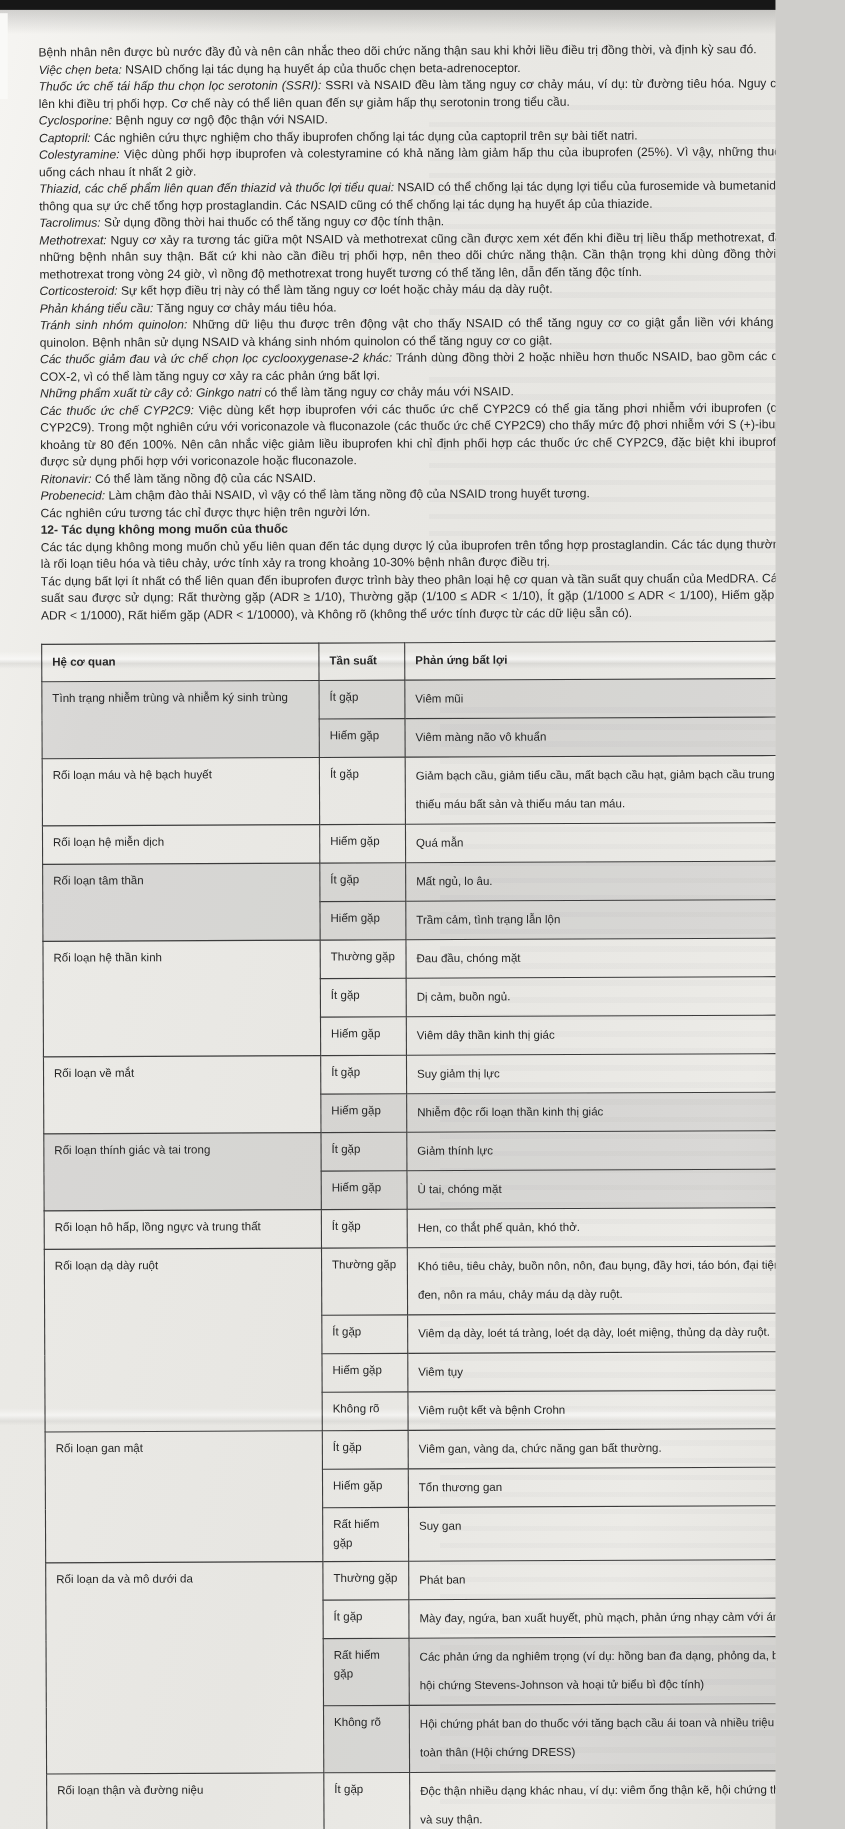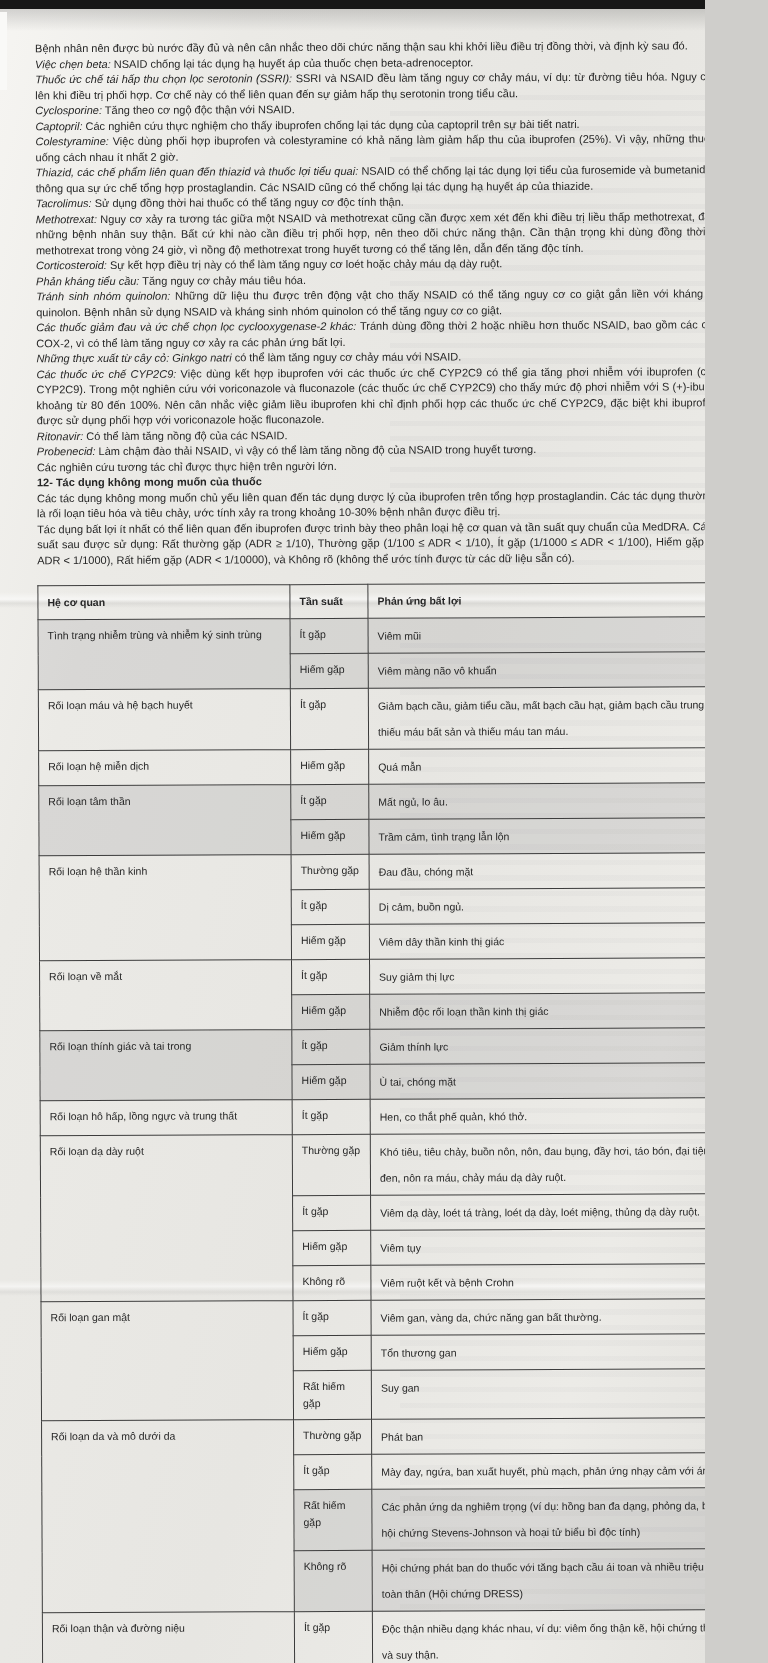--- a/index.html
+++ b/index.html
@@ -80,31 +80,31 @@
   <div class="bleed bleed-a"></div>
   <div class="bleed bleed-b"></div>
   <div class="paper-crease crease-1"></div>
   <div class="paper-crease crease-2"></div>
 
   <div class="sheet">
     <div>
         <p class="para"><span>Bệnh nhân nên được bù nước đầy đủ và nên cân nhắc theo dõi chức năng thận sau khi khởi liều điều trị đồng thời, và định kỳ sau đó.</span></p>
         <p class="para"><i class="lead">Việc chẹn beta:</i><span> NSAID chống lại tác dụng hạ huyết áp của thuốc chẹn beta-adrenoceptor.</span></p>
         <p class="para"><i class="lead">Thuốc ức chế tái hấp thu chọn lọc serotonin (SSRI):</i><span> SSRI và NSAID đều làm tăng nguy cơ chảy máu, ví dụ: từ đường tiêu hóa. Nguy cơ này tăng lên khi điều trị phối hợp. Cơ chế này có thể liên quan đến sự giảm hấp thụ serotonin trong tiểu cầu.</span></p>
-        <p class="para"><i class="lead">Cyclosporine:</i><span> Tăng theo cơ ngộ độc thận với NSAID.</span></p>
+        <p class="para"><i class="lead">Cyclosporine:</i><span> Bệnh nguy cơ ngộ độc thận với NSAID.</span></p>
         <p class="para"><i class="lead">Captopril:</i><span> Các nghiên cứu thực nghiệm cho thấy ibuprofen chống lại tác dụng của captopril trên sự bài tiết natri.</span></p>
         <p class="para"><i class="lead">Colestyramine:</i><span> Việc dùng phối hợp ibuprofen và colestyramine có khả năng làm giảm hấp thu của ibuprofen (25%). Vì vậy, những thuốc này nên uống cách nhau ít nhất 2 giờ.</span></p>
         <p class="para"><i class="lead">Thiazid, các chế phẩm liên quan đến thiazid và thuốc lợi tiểu quai:</i><span> NSAID có thể chống lại tác dụng lợi tiểu của furosemide và bumetanide, có thể là thông qua sự ức chế tổng hợp prostaglandin. Các NSAID cũng có thể chống lại tác dụng hạ huyết áp của thiazide.</span></p>
         <p class="para"><i class="lead">Tacrolimus:</i><span> Sử dụng đồng thời hai thuốc có thể tăng nguy cơ độc tính thận.</span></p>
         <p class="para"><i class="lead">Methotrexat:</i><span> Nguy cơ xảy ra tương tác giữa một NSAID và methotrexat cũng cần được xem xét đến khi điều trị liều thấp methotrexat, đặc biệt là ở những bệnh nhân suy thận. Bất cứ khi nào cần điều trị phối hợp, nên theo dõi chức năng thận. Cần thận trọng khi dùng đồng thời NSAID và methotrexat trong vòng 24 giờ, vì nồng độ methotrexat trong huyết tương có thể tăng lên, dẫn đến tăng độc tính.</span></p>
         <p class="para"><i class="lead">Corticosteroid:</i><span> Sự kết hợp điều trị này có thể làm tăng nguy cơ loét hoặc chảy máu dạ dày ruột.</span></p>
         <p class="para"><i class="lead">Phản kháng tiểu cầu:</i><span> Tăng nguy cơ chảy máu tiêu hóa.</span></p>
         <p class="para"><i class="lead">Tránh sinh nhóm quinolon:</i><span> Những dữ liệu thu được trên động vật cho thấy NSAID có thể tăng nguy cơ co giật gắn liền với kháng sinh nhóm quinolon. Bệnh nhân sử dụng NSAID và kháng sinh nhóm quinolon có thể tăng nguy cơ co giật.</span></p>
         <p class="para"><i class="lead">Các thuốc giảm đau và ức chế chọn lọc cyclooxygenase-2 khác:</i><span> Tránh dùng đồng thời 2 hoặc nhiều hơn thuốc NSAID, bao gồm các chất ức chế COX-2, vì có thể làm tăng nguy cơ xảy ra các phản ứng bất lợi.</span></p>
-        <p class="para"><i class="lead">Những thực xuất từ cây cỏ:</i><i class="lead"> Ginkgo natri</i><span> có thể làm tăng nguy cơ chảy máu với NSAID.</span></p>
+        <p class="para"><i class="lead">Những phẩm xuất từ cây cỏ:</i><i class="lead"> Ginkgo natri</i><span> có thể làm tăng nguy cơ chảy máu với NSAID.</span></p>
         <p class="para"><i class="lead">Các thuốc ức chế CYP2C9:</i><span> Việc dùng kết hợp ibuprofen với các thuốc ức chế CYP2C9 có thể gia tăng phơi nhiễm với ibuprofen (cơ chất của CYP2C9). Trong một nghiên cứu với voriconazole và fluconazole (các thuốc ức chế CYP2C9) cho thấy mức độ phơi nhiễm với S (+)-ibuprofen tăng khoảng từ 80 đến 100%. Nên cân nhắc việc giảm liều ibuprofen khi chỉ định phối hợp các thuốc ức chế CYP2C9, đặc biệt khi ibuprofen liều cao được sử dụng phối hợp với voriconazole hoặc fluconazole.</span></p>
         <p class="para"><i class="lead">Ritonavir:</i><span> Có thể làm tăng nồng độ của các NSAID.</span></p>
         <p class="para"><i class="lead">Probenecid:</i><span> Làm chậm đào thải NSAID, vì vậy có thể làm tăng nồng độ của NSAID trong huyết tương.</span></p>
         <p class="para"><span>Các nghiên cứu tương tác chỉ được thực hiện trên người lớn.</span></p>
         <p class="para bold"><span>12- Tác dụng không mong muốn của thuốc</span></p>
         <p class="para"><span>Các tác dụng không mong muốn chủ yếu liên quan đến tác dụng dược lý của ibuprofen trên tổng hợp prostaglandin. Các tác dụng thường gặp nhất là rối loạn tiêu hóa và tiêu chảy, ước tính xảy ra trong khoảng 10-30% bệnh nhân được điều trị.</span></p>
         <p class="para"><span>Tác dụng bất lợi ít nhất có thể liên quan đến ibuprofen được trình bày theo phân loại hệ cơ quan và tần suất quy chuẩn của MedDRA. Các nhóm tần suất sau được sử dụng: Rất thường gặp (ADR ≥ 1/10), Thường gặp (1/100 ≤ ADR &lt; 1/10), Ít gặp (1/1000 ≤ ADR &lt; 1/100), Hiếm gặp (1/10000 ≤ ADR &lt; 1/1000), Rất hiếm gặp (ADR &lt; 1/10000), và Không rõ (không thể ước tính được từ các dữ liệu sẵn có).</span></p>
       </div>
 
     <table class="adr">

